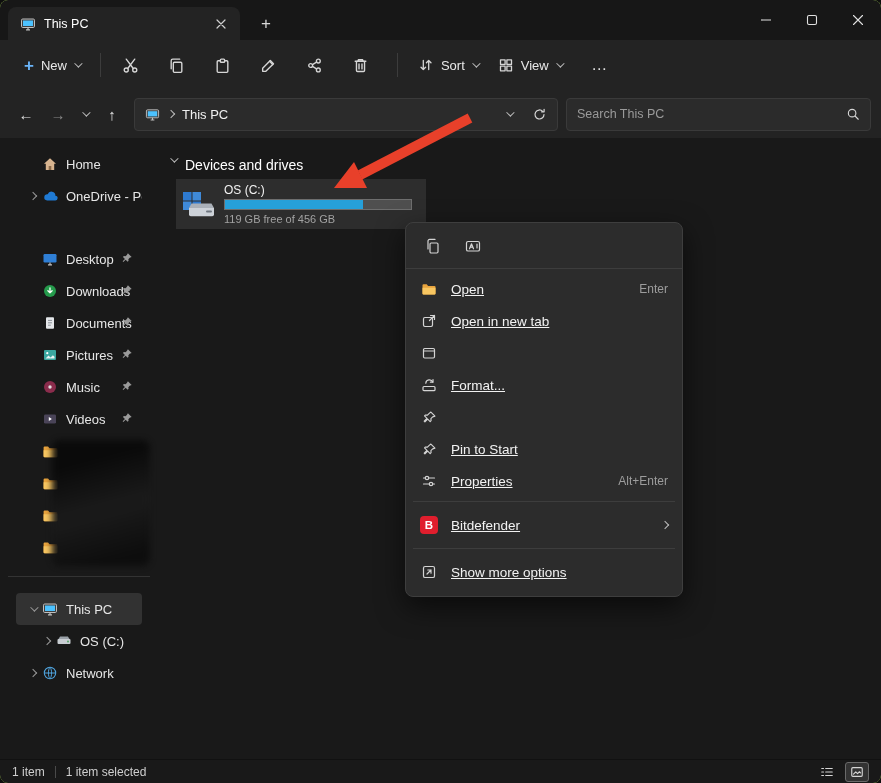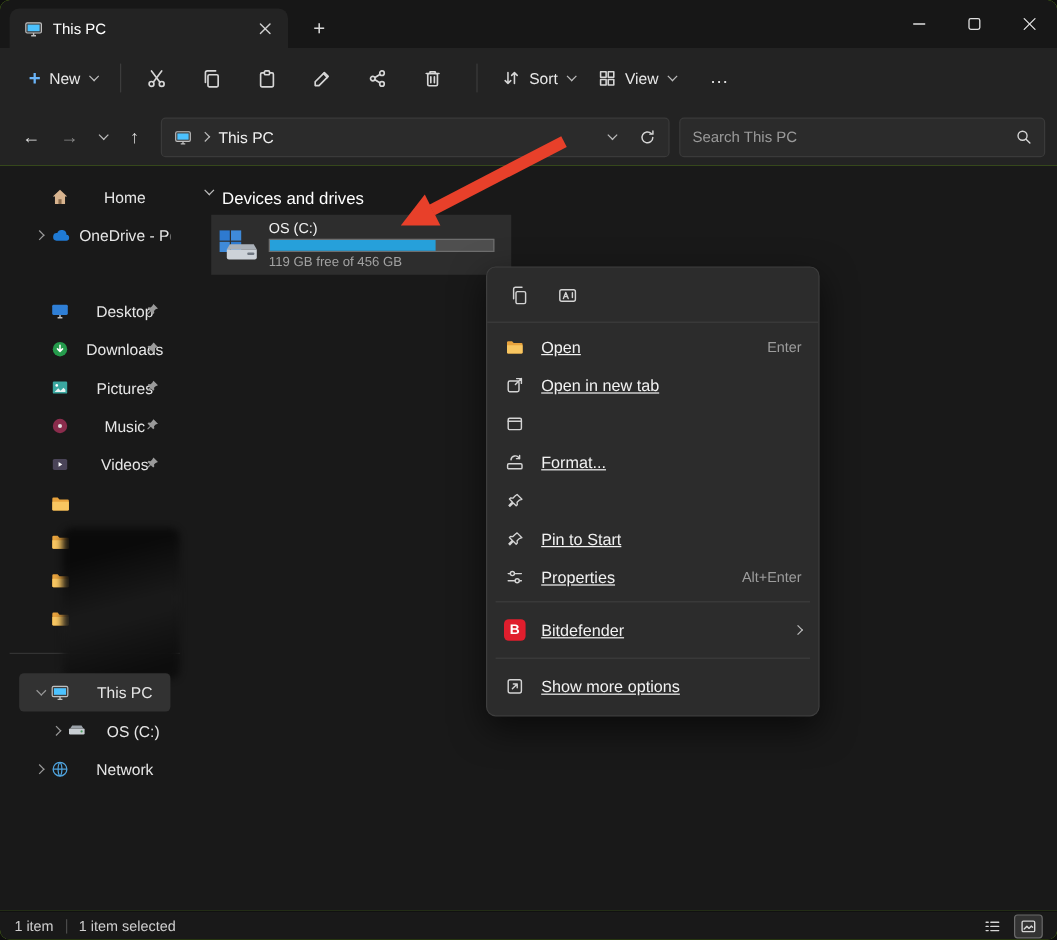--- a/index.html
+++ b/index.html
@@ -1,18 +1,18 @@
 <!DOCTYPE html>
 <html><head>
 <meta charset="utf-8">
 <style>
   * { margin:0; padding:0; box-sizing:border-box; }
   html,body { background:#0e0e0e; }
   body { font-family:"Liberation Sans","DejaVu Sans",sans-serif; }
-  .win { position:relative; width:881px; height:783px; background:#84cc16; overflow:hidden;
+  .win { position:relative; width:881px; height:783px; background:#bef264; overflow:hidden;
          border-radius:8px; color:#e8e8e8; }
 
   
   .titlebar { position:absolute; left:0; top:0; width:100%; height:40px; background:#171717; }
   .tab { position:absolute; left:8px; top:7px; width:232px; height:33px; background:#232323;
          border-radius:8px 8px 0 0; display:flex; align-items:center; padding:0 8px 0 12px; gap:8px; }
   .tab-title { font-size:12.5px; color:#ffffff; flex:1; }
   .tab-close { width:22px; height:22px; display:flex; align-items:center; justify-content:center; border-radius:4px; }
   .newtab { position:absolute; left:252px; top:10px; width:28px; height:28px; border-radius:4px;
             display:flex; align-items:center; justify-content:center; font-size:17px; color:#d8d8d8; }
@@ -50,21 +50,21 @@
   .chev { display:inline-block; width:6px; height:6px; border-right:1.3px solid #bdbdbd;
           border-bottom:1.3px solid #bdbdbd; }
   .chev.down { transform:rotate(45deg) translateY(-2px); }
   .chev.right { transform:rotate(-45deg); }
   .chev.tree { border-color:#9a9a9a; }
 
   
   .bodyarea { position:absolute; left:0; top:138px; width:100%; bottom:24px; background:#191919; }
   .sidebar { position:absolute; left:0; top:0; width:158px; height:100%; padding-top:10px; }
   .sb-row { height:32px; margin:0 16px; border-radius:4px; display:flex; align-items:center;
-            padding-left:8px; font-size:13px; color:#e6e6e6; position:relative;text-align:center; }
+            padding-left:8px; font-size:13px; color:#e6e6e6; position:relative; }
   .sb-row.selected { background:#323232; }
   .sb-chev { width:18px; display:flex; align-items:center; justify-content:center; }
   .sb-ic { width:24px; display:flex; align-items:center; }
   .sb-label { flex:1; white-space:nowrap; overflow:hidden; }
   .sb-pin { position:absolute; right:9px; top:9px; }
   .sb-gap { height:31px; }
   .sb-divider { height:1px; background:#333; margin:13px 8px 16px 8px; }
   .sb-child { padding-left:22px; }
   .redacted-blur { position:absolute; left:52px; top:302px; width:98px; height:126px; border-radius:8px;
                    background:linear-gradient(165deg,#0a0a0a 20%,#1b1b1b 55%,#0d0d0d 90%);
@@ -334,20 +334,35 @@
             </svg>
         </span>
         <span class="sb-label">Downloads</span>
         <span class="sb-pin">
           <svg width="12" height="12" viewBox="0 0 16 16">
               <path d="M9.2 1.8l5 5-2.6.9-1.8 1.8.3 2.2-1.2 1.2-2.7-2.7-3.1 3.1-.9-.9 3.1-3.1L2.6 6.6l1.2-1.2 2.2.3 1.8-1.8z" fill="#9a9a9a"></path>
             </svg>
         </span>
       </div>
 
+      <div class="sb-row">
+        <span class="sb-chev"></span>
+        <span class="sb-ic">
+          <svg width="16" height="16" viewBox="0 0 16 16">
+              <rect x="4" y="2.2" width="8" height="11.6" rx="1" fill="#e4e7ea"></rect>
+              <path d="M6 5.4h4M6 7.8h4M6 10.2h2.8" stroke="#8a9098" stroke-width="1"></path>
+            </svg>
+        </span>
+        <span class="sb-label">Documents</span>
+        <span class="sb-pin">
+          <svg width="12" height="12" viewBox="0 0 16 16">
+              <path d="M9.2 1.8l5 5-2.6.9-1.8 1.8.3 2.2-1.2 1.2-2.7-2.7-3.1 3.1-.9-.9 3.1-3.1L2.6 6.6l1.2-1.2 2.2.3 1.8-1.8z" fill="#9a9a9a"></path>
+            </svg>
+        </span>
+      </div>
 
       <div class="sb-row">
         <span class="sb-chev"></span>
         <span class="sb-ic">
           <svg width="16" height="16" viewBox="0 0 16 16">
               <rect x="2" y="3" width="12" height="10" rx="1" fill="#3aa7a0"></rect>
               <circle cx="5.3" cy="6.2" r="1.1" fill="#fff"></circle>
               <path d="M3.5 11.6l3-3 2 2 2.4-2.4 1.6 1.6v1.8z" fill="#e8f4f3"></path>
             </svg>
         </span>

